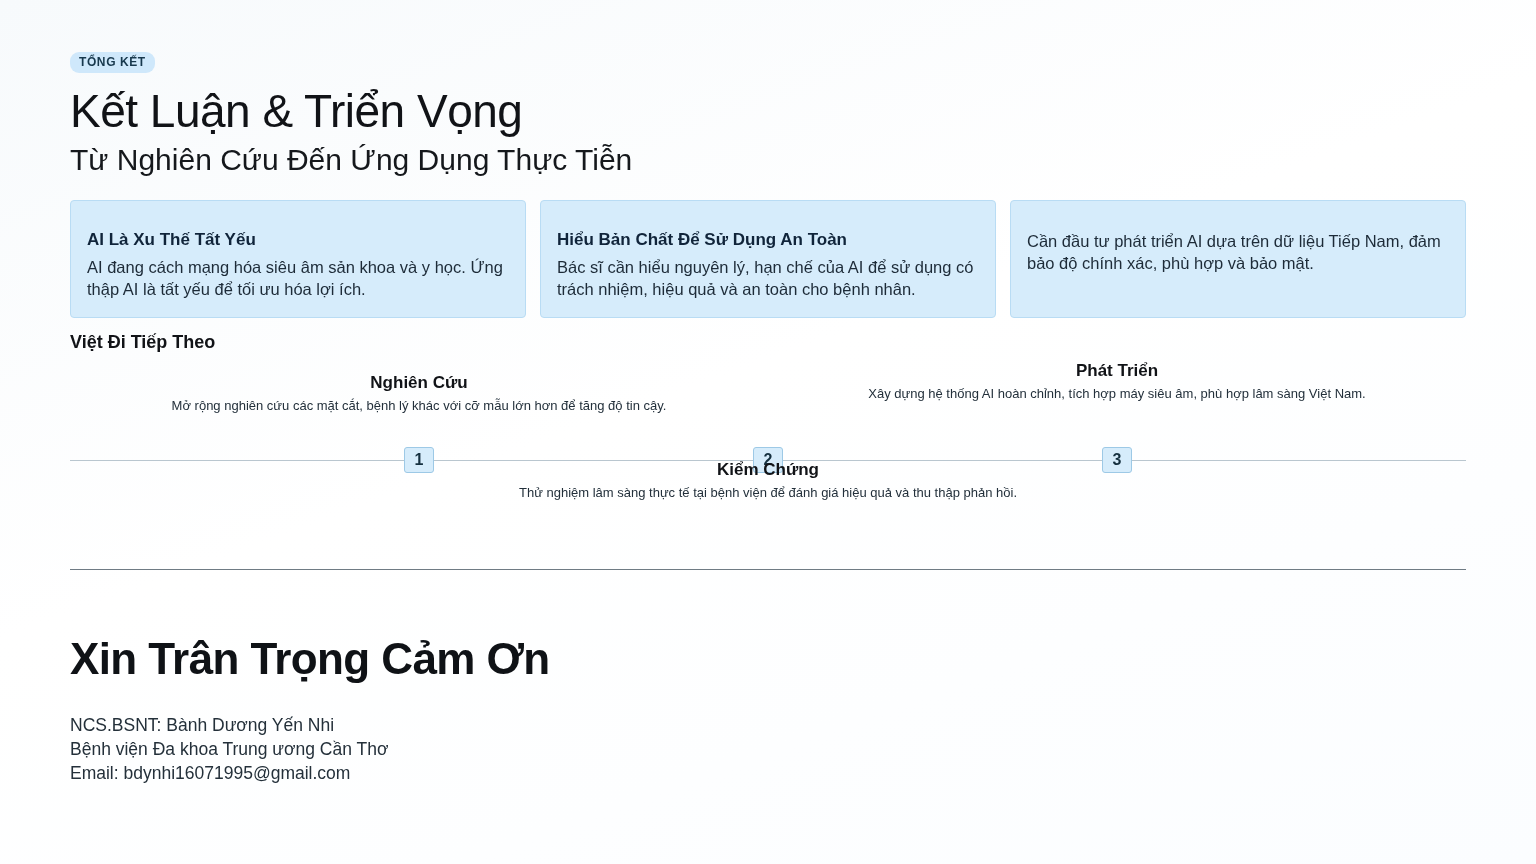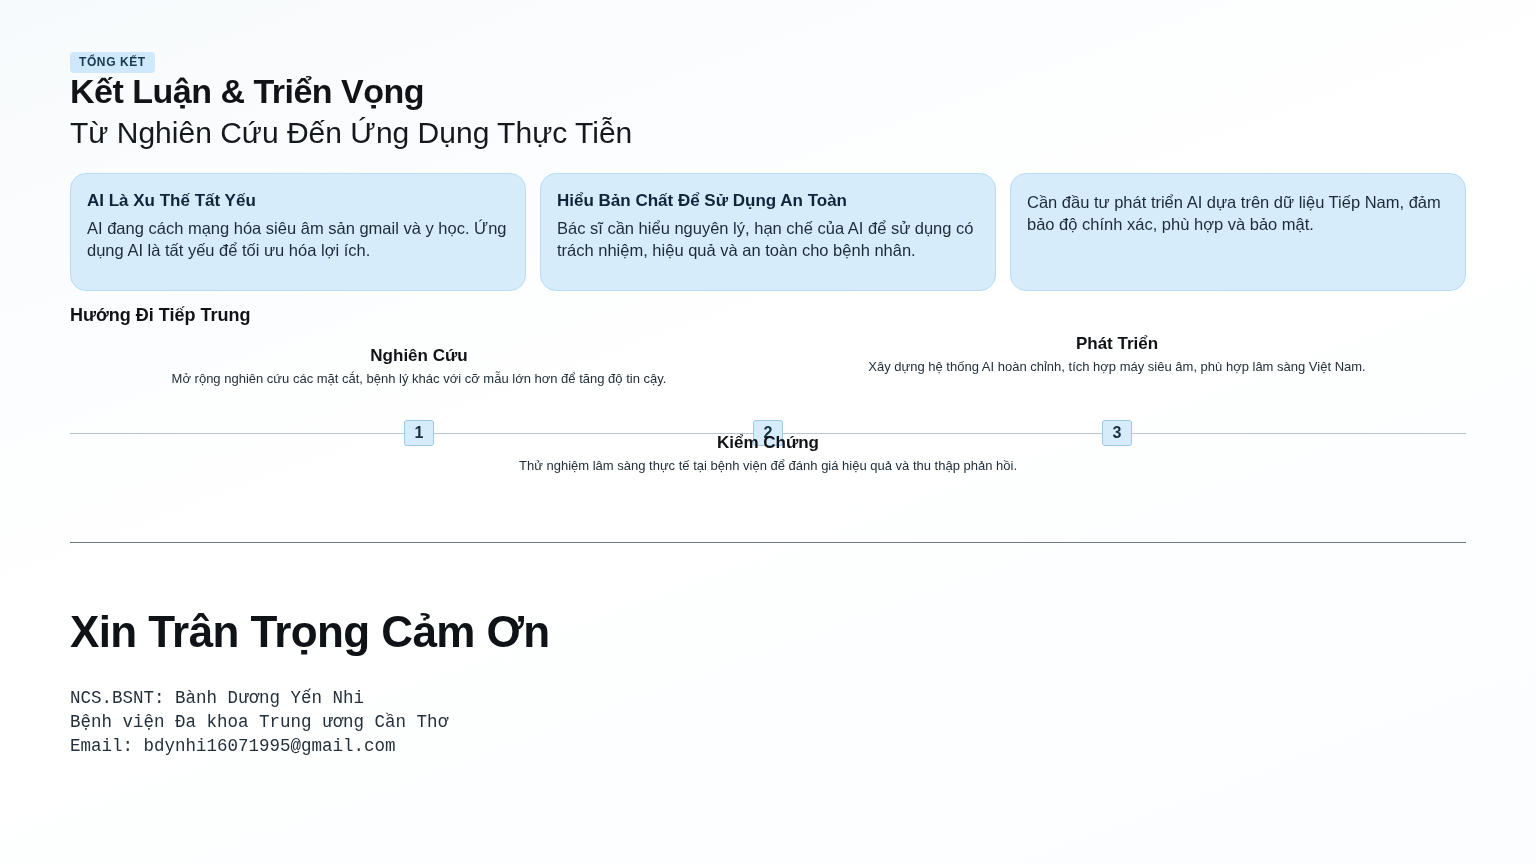--- a/index.html
+++ b/index.html
@@ -27,26 +27,27 @@
   
   .eyebrow {
     display: inline-block;
     margin-top: 52px;
     background: #cfe8fb;
     color: #17384d;
     font-size: 12px;
     font-weight: bold;
     letter-spacing: 0.6px;
     padding: 3px 9px 4px 9px;
-    border-radius: 4px;
+    border-radius: 9px;
   }
   .title {
-    font-size: 34px;
-    font-weight: bold;
+    font-size: 46px;
+    font-weight: normal;
     letter-spacing: -0.5px;
+    margin-top: 14px;
     line-height: 1.08;
     color: #111317;
   }
   .subtitle {
     font-size: 30px;
     font-weight: normal;
     margin-top: 6px;
     line-height: 1.1;
     color: #15181c;
   }
@@ -54,22 +55,22 @@
   
   .cards {
     display: flex;
     gap: 14px;
     margin-top: 24px;
   }
   .card {
     flex: 1 1 0;
     background: #d6ecfb;
     border: 1px solid #b9dcf4;
-    border-radius: 16px;
-    padding: 17px 16px 16px 16px;
+    border-radius: 4px;
+    padding: 29px 16px 16px 16px;
     box-sizing: border-box;
     min-height: 118px;
   }
   .card-title {
     font-size: 17px;
     font-weight: bold;
     color: #10243a;
     margin-bottom: 6px;
   }
   .card-text {
@@ -150,48 +151,47 @@
     font-weight: bold;
     letter-spacing: -0.6px;
     margin-top: 64px;
     color: #0f1216;
   }
   .contact {
     margin-top: 30px;
     font-size: 17.5px;
     line-height: 1.37;
     color: #24303a;
-    font-family: Liberation Mono, monospace;
   }
 </style>
 </head>
 <body>
 
 <div class="slide">
 
   <div class="eyebrow">TỔNG KẾT</div>
 
   <div class="title">Kết Luận &amp; Triển Vọng</div>
   <div class="subtitle">Từ Nghiên Cứu Đến Ứng Dụng Thực Tiễn</div>
 
   <div class="cards">
     <div class="card">
       <div class="card-title">AI Là Xu Thế Tất Yếu</div>
-      <div class="card-text">AI đang cách mạng hóa siêu âm sản gmail và y học. Ứng dụng AI là tất yếu để tối ưu hóa lợi ích.</div>
+      <div class="card-text">AI đang cách mạng hóa siêu âm sản khoa và y học. Ứng thập AI là tất yếu để tối ưu hóa lợi ích.</div>
     </div>
     <div class="card">
       <div class="card-title">Hiểu Bản Chất Để Sử Dụng An Toàn</div>
       <div class="card-text">Bác sĩ cần hiểu nguyên lý, hạn chế của AI để sử dụng có trách nhiệm, hiệu quả và an toàn cho bệnh nhân.</div>
     </div>
     <div class="card">
       <div class="card-text">Cần đầu tư phát triển AI dựa trên dữ liệu Tiếp Nam, đảm bảo độ chính xác, phù hợp và bảo mật.</div>
     </div>
   </div>
 
-  <div class="roadmap-heading">Hướng Đi Tiếp Trung</div>
+  <div class="roadmap-heading">Việt Đi Tiếp Theo</div>
 
   <div class="timeline">
     <div class="timeline-line"></div>
 
     <div class="node" style="left:25%;">1</div>
     <div class="node" style="left:50%;">2</div>
     <div class="node" style="left:75%;">3</div>
 
     <div class="step-block above" style="left:25%; margin-left:-280px;margin-top:12px;">
       <div class="step-title">Nghiên Cứu</div>

